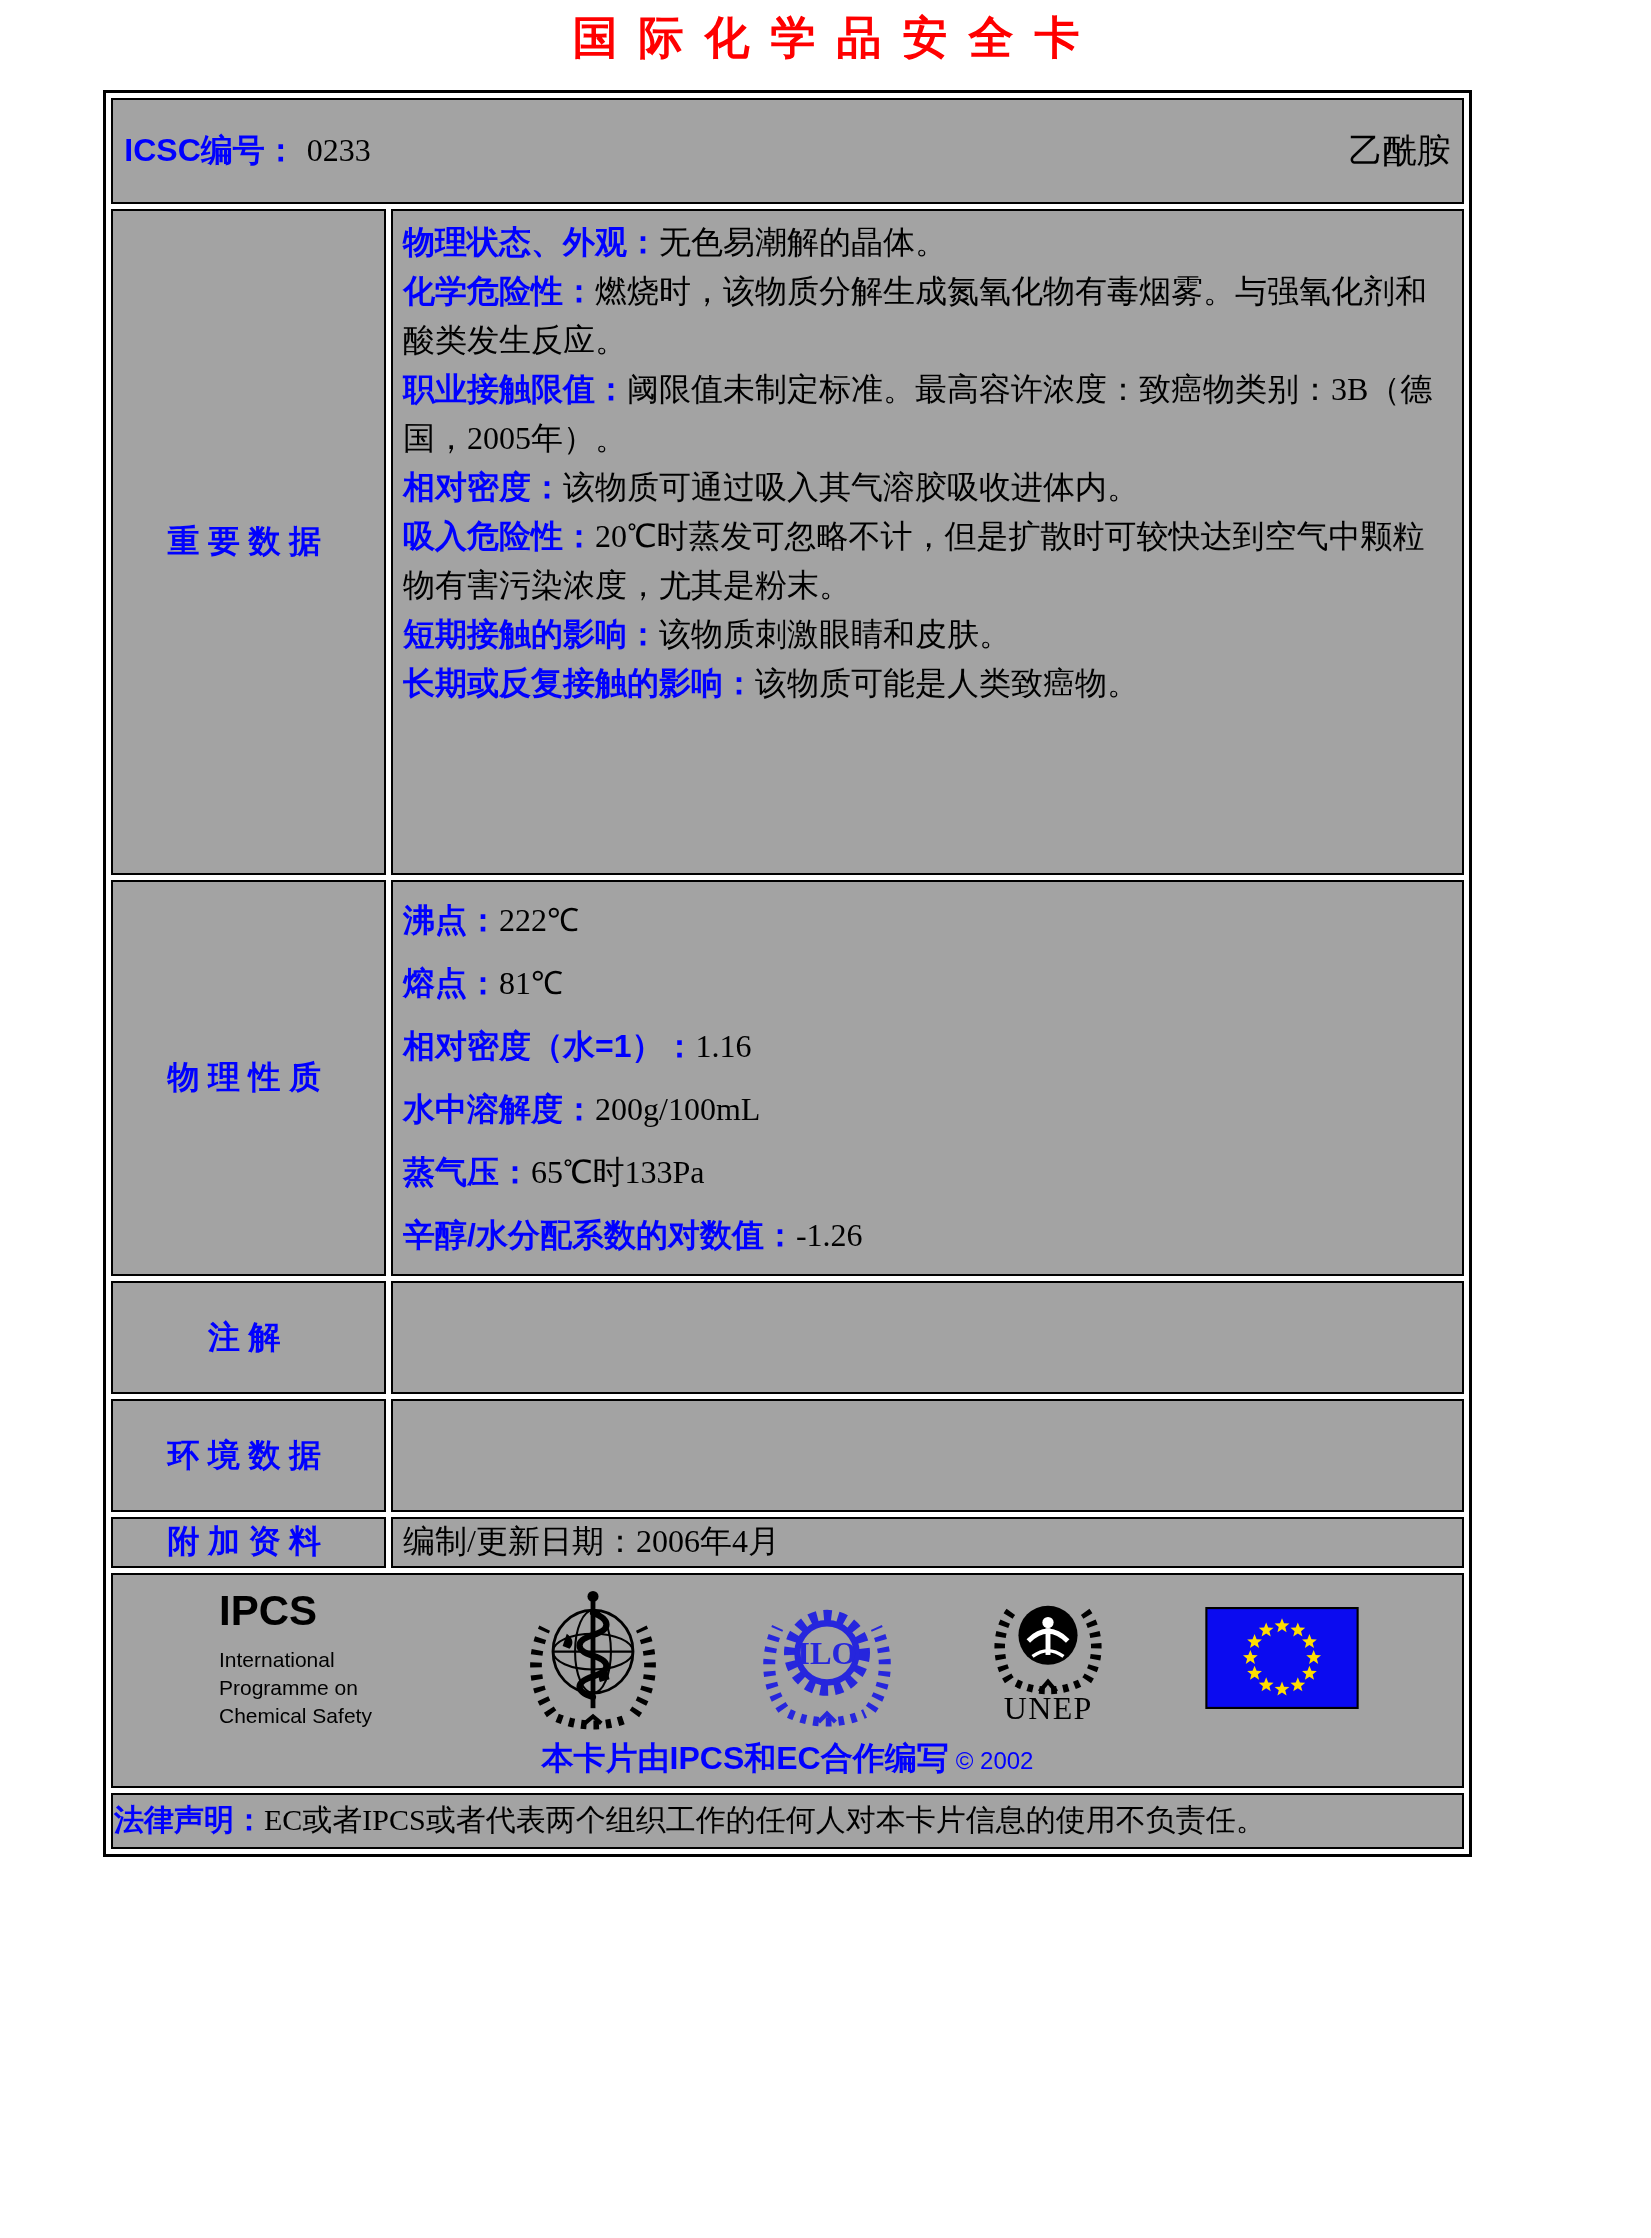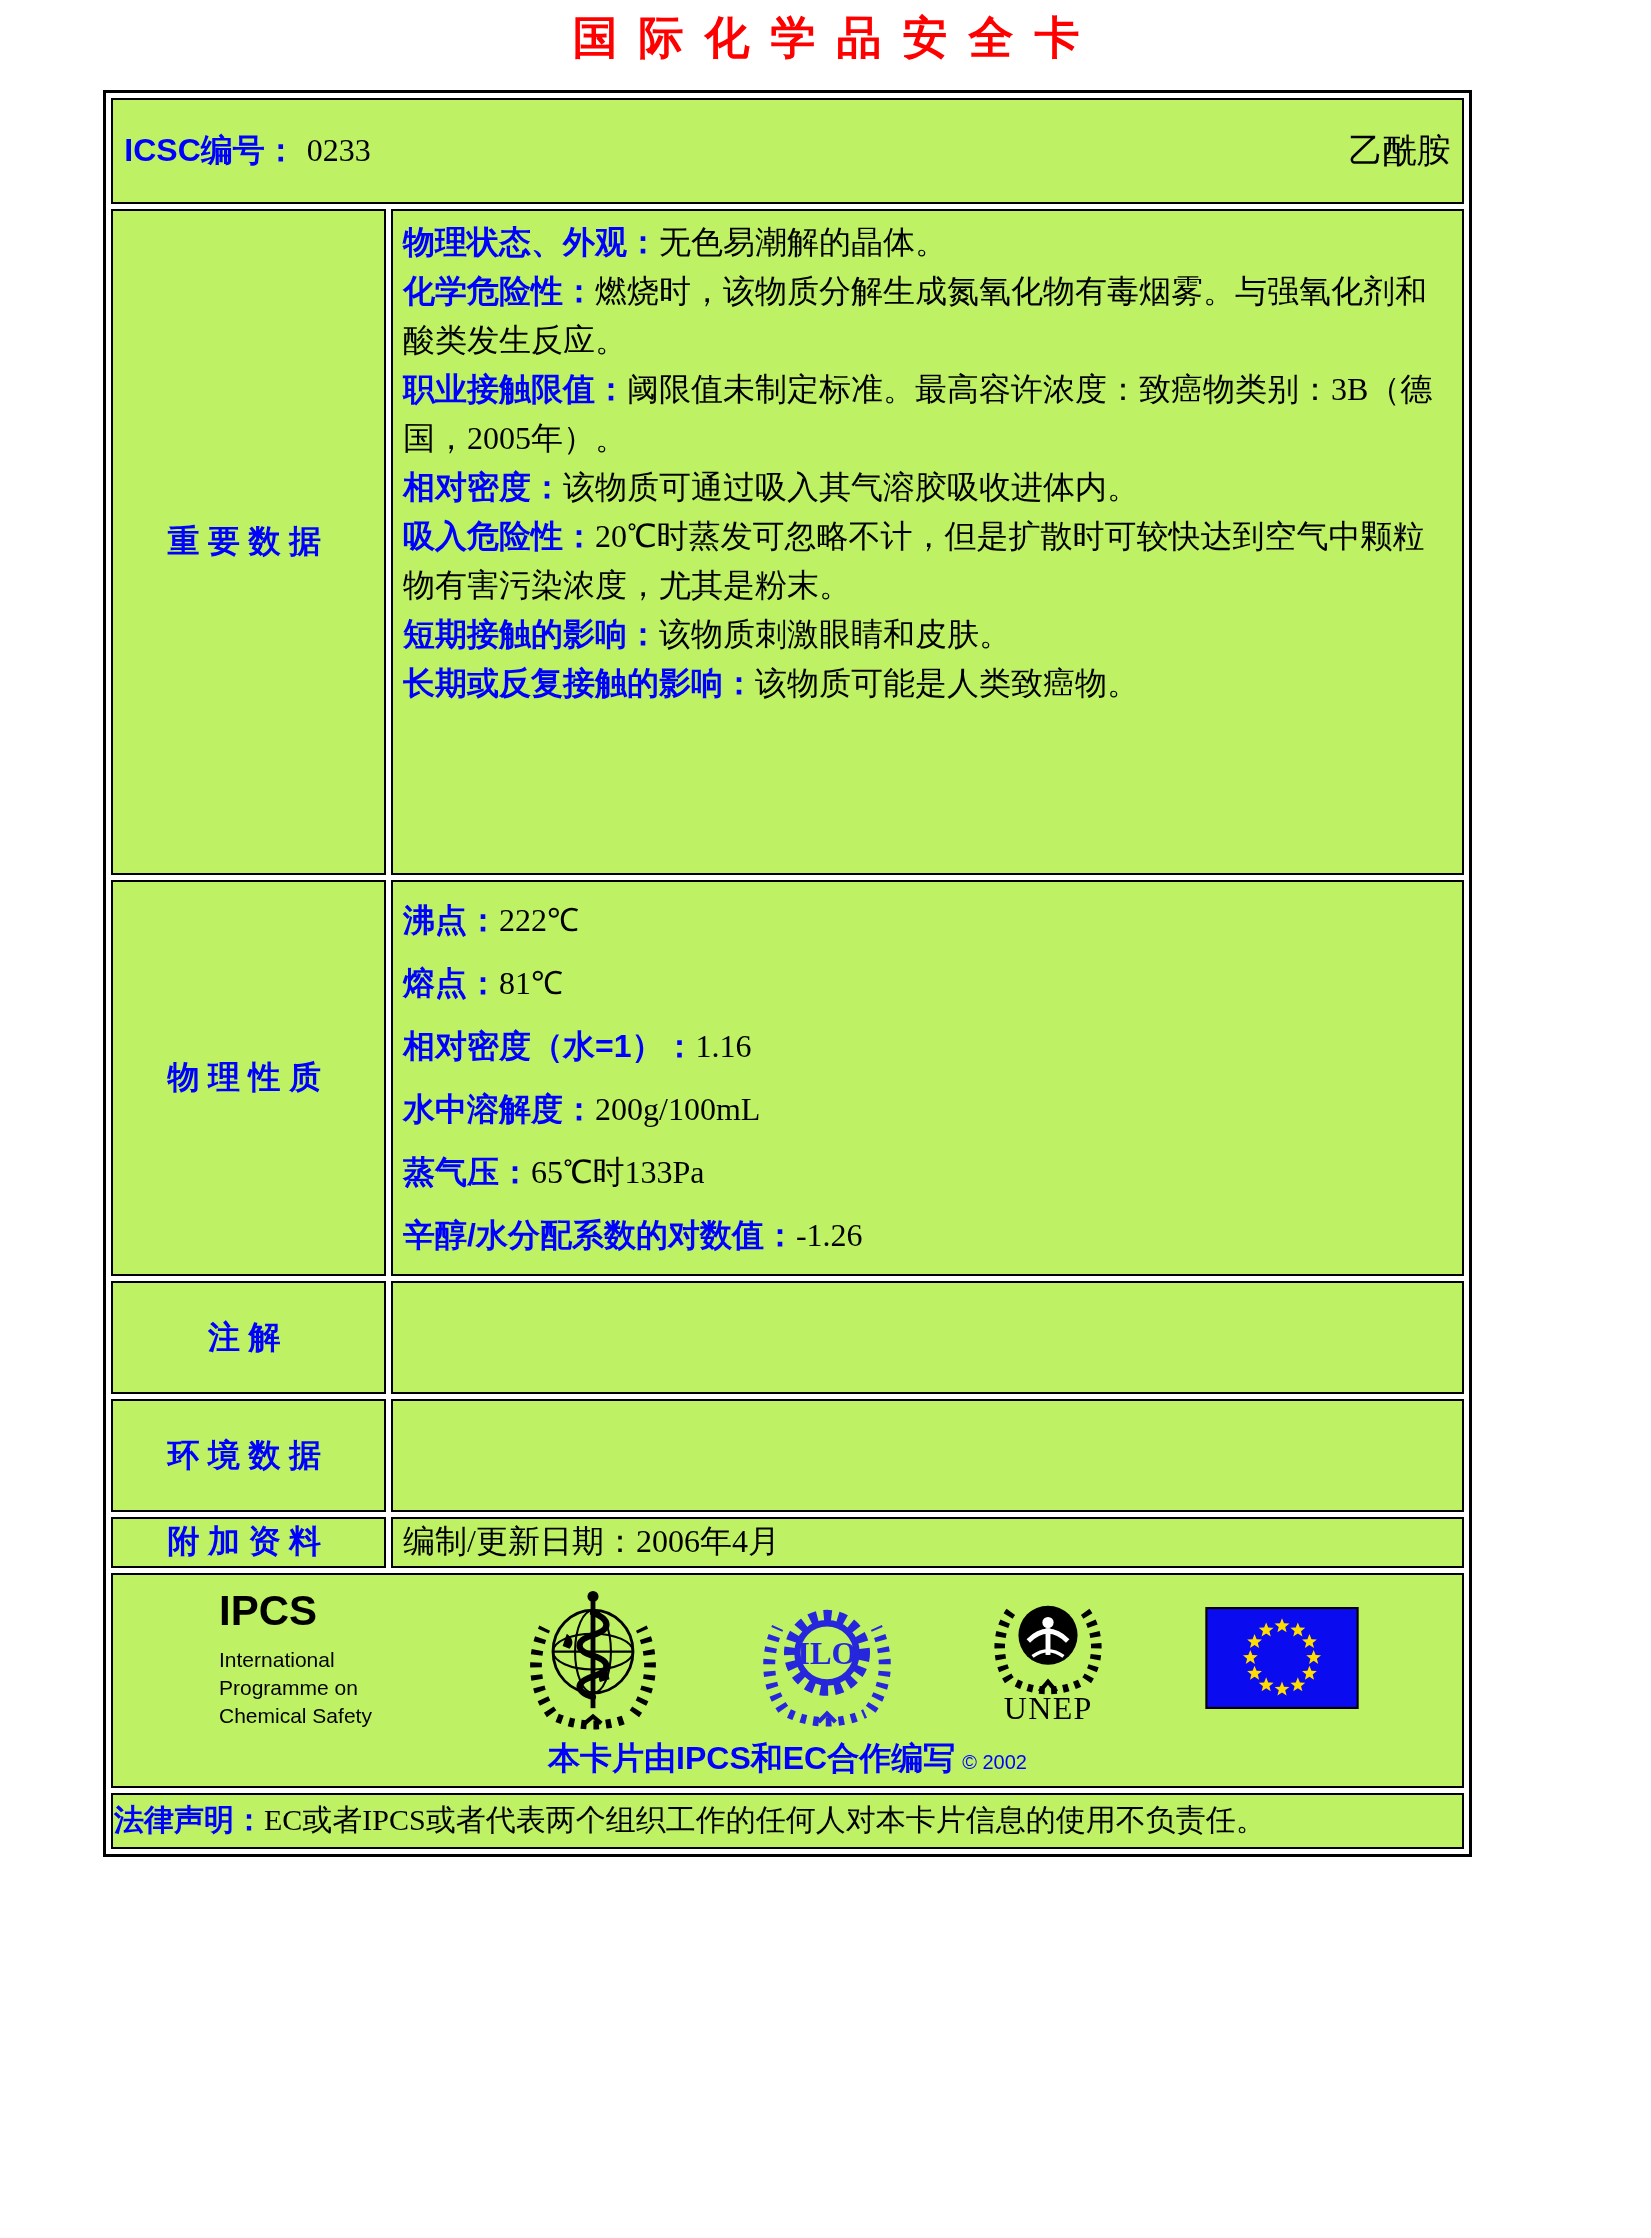--- a/index.html
+++ b/index.html
@@ -26,21 +26,21 @@
     margin: 24px 0 0 103px;
     width: 1369px;
     table-layout: fixed;
     border-collapse: separate;
     border-spacing: 5px;
     border: 3.5px solid #000;
     background: #fff;
   }
   td {
     border: 2.8px solid #000;
-    background: #bef264;
+    background: #a3a3a3;
     box-sizing: border-box;
     overflow: hidden;
   }
 
   
   .header-td { height: 106px; vertical-align: middle; padding: 0 11.3px; }
   .header-flex { display: flex; justify-content: space-between; align-items: center; }
   .icsc-label {
     color: #0000FF; font-weight: bold; font-size: 32px;
     font-family: "Liberation Sans", sans-serif;
@@ -95,21 +95,21 @@
   .unep-label {
     font-family: "Liberation Serif", serif; font-weight: normal;
     font-size: 32px; color: #000; margin-top: -5.6px; letter-spacing: 1.4px;
   }
   .credit-line {
     text-align: center; margin-top: 5.6px;
     color: #0000FF; font-size: 32px;
     font-family: "Liberation Sans", sans-serif;
   }
   .credit-text { font-weight: bold; }
-  .credit-year { font-weight: normal; font-size: 20px; margin-left: 7px; }
+  .credit-year { font-weight: normal; font-size: 24px; margin-left: 7px; }
 
   
   .legal-label {
     color: #0000FF; font-weight: bold; font-size: 30px;
     font-family: "Liberation Sans", sans-serif;
   }
   .legal-text {
     color: #000; font-size: 30px;
     font-family: "Liberation Serif", serif;
   }

